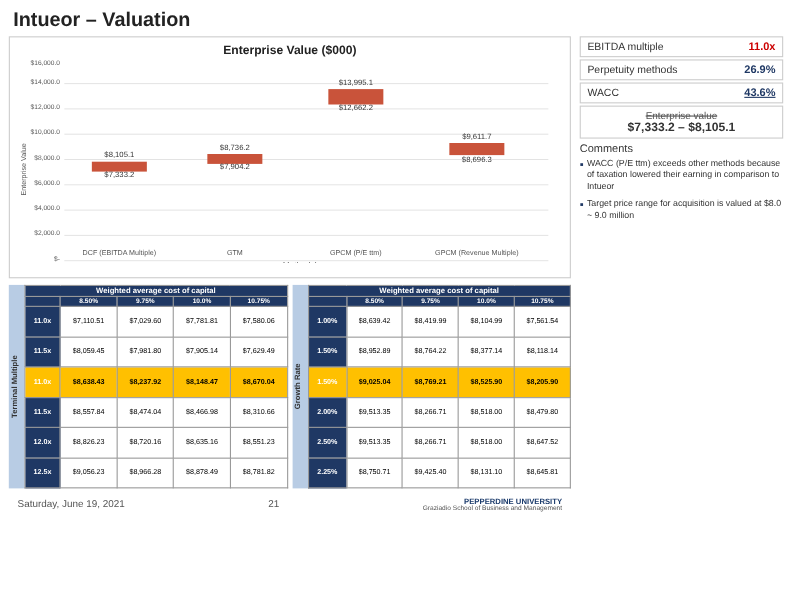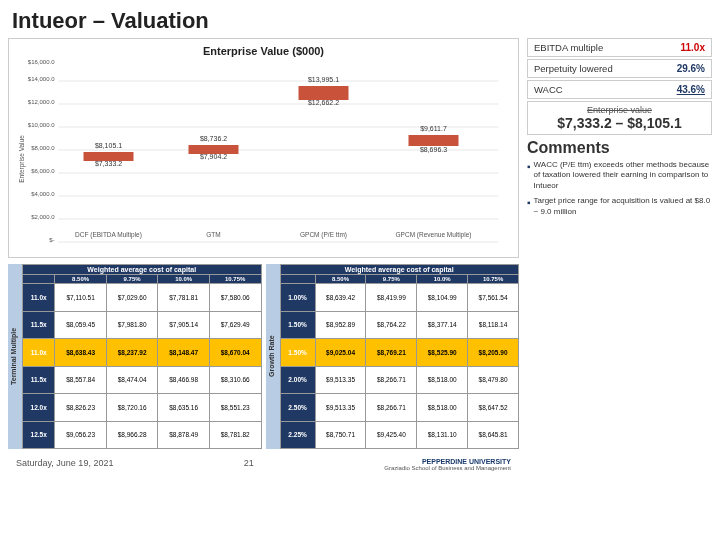--- a/index.html
+++ b/index.html
@@ -5,21 +5,21 @@
     * { box-sizing: border-box; margin: 0; padding: 0; }
     body {
       font-family: Arial, sans-serif;
       background: #fff;
       width: 720px;
       height: 540px;
       overflow: hidden;
       position: relative;
     }
     .page-title {
-      font-size: 22px;
+      font-size: 18px;
       font-weight: bold;
       padding: 8px 12px 4px 12px;
       color: #222;
     }
     .main-content {
       display: flex;
       flex-direction: row;
       padding: 0 8px;
       gap: 8px;
       height: 480px;
@@ -166,30 +166,30 @@
       padding: 3px 6px;
       margin-bottom: 2px;
       text-align: center;
     }
     .enterprise-value-box .ev-label {
       font-size: 9px;
       color: #555;
       text-decoration: line-through;
     }
     .enterprise-value-box .ev-range {
-      font-size: 14px;
+      font-size: 11px;
       font-weight: bold;
       color: #333;
     }
     .comments-section {
       margin-top: 2px;
     }
     .comments-title {
-      font-size: 16px;
-      font-weight: bold;
+      font-size: 10px;
+      font-weight: normal;
       color: #333;
       margin-bottom: 3px;
     }
     .comment-item {
       display: flex;
       flex-direction: row;
       gap: 3px;
       margin-bottom: 5px;
       font-size: 8px;
       color: #333;
@@ -402,22 +402,22 @@
       </div>
     </div>
   </div>
 
   <div class="right-panel">
     <div class="metric-row">
       <span class="metric-label">EBITDA multiple</span>
       <span class="metric-value">11.0x</span>
     </div>
     <div class="metric-row">
-      <span class="metric-label">Perpetuity lowered</span>
-      <span class="metric-value blue">29.6%</span>
+      <span class="metric-label">Perpetuity methods</span>
+      <span class="metric-value blue">26.9%</span>
     </div>
     <div class="metric-row">
       <span class="metric-label">WACC</span>
       <span class="metric-value underline">43.6%</span>
     </div>
     <div class="enterprise-value-box">
       <div class="ev-label">Enterprise value</div>
       <div class="ev-range">$7,333.2 – $8,105.1</div>
     </div>
     <div class="comments-section">

